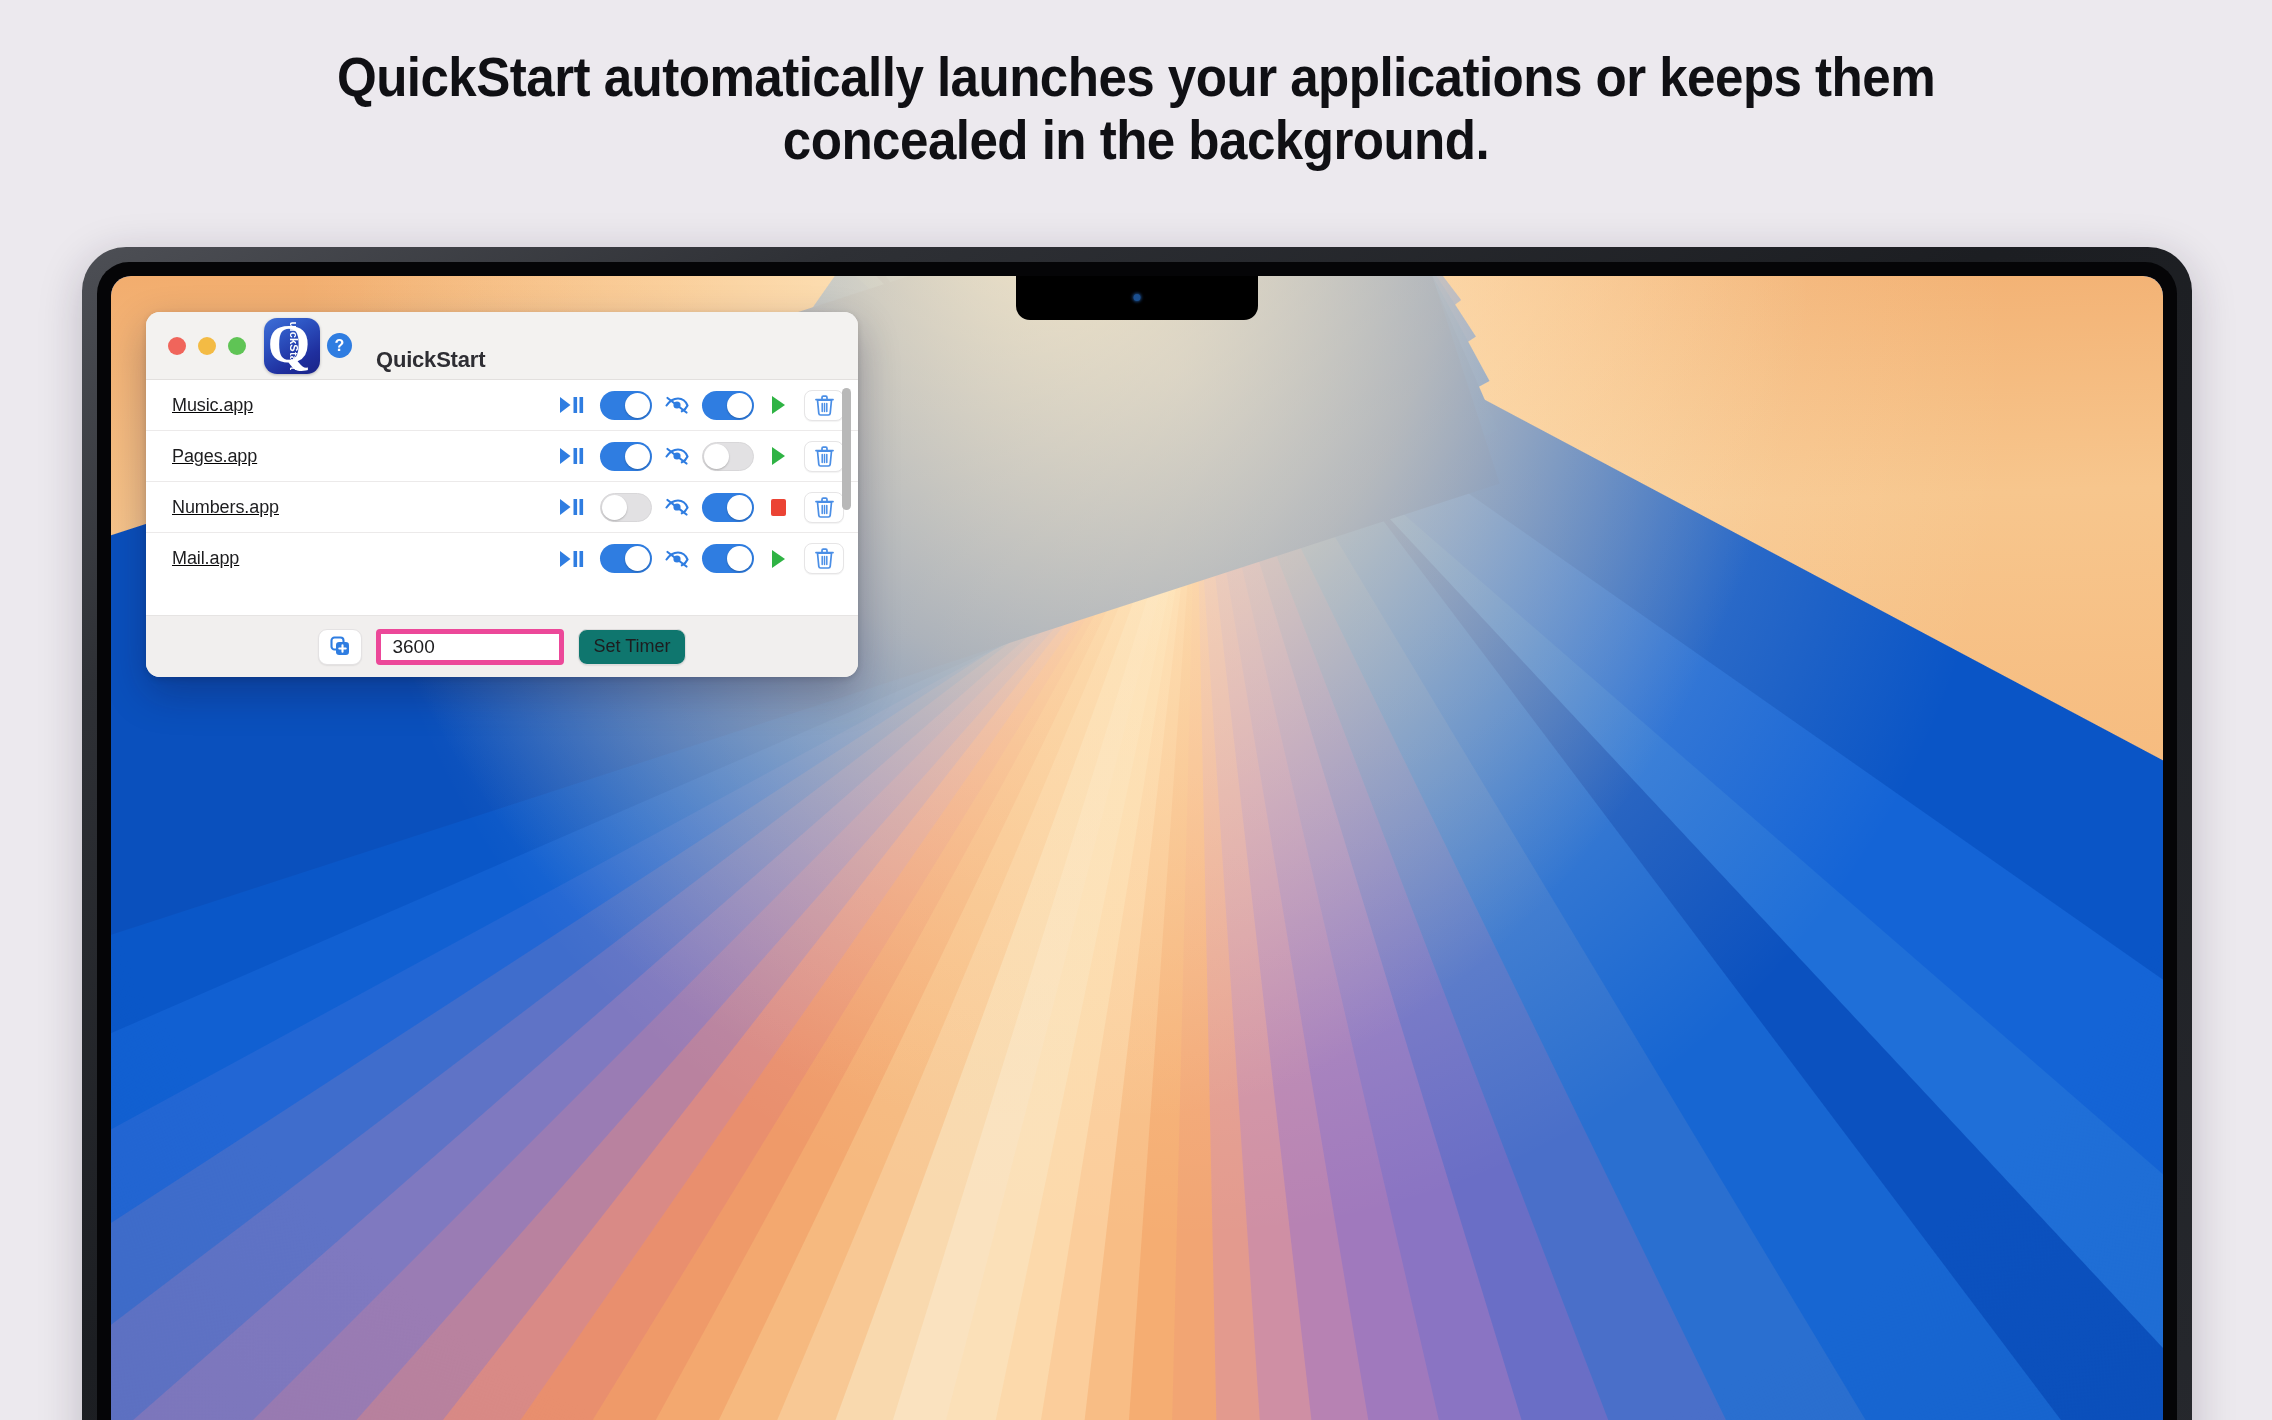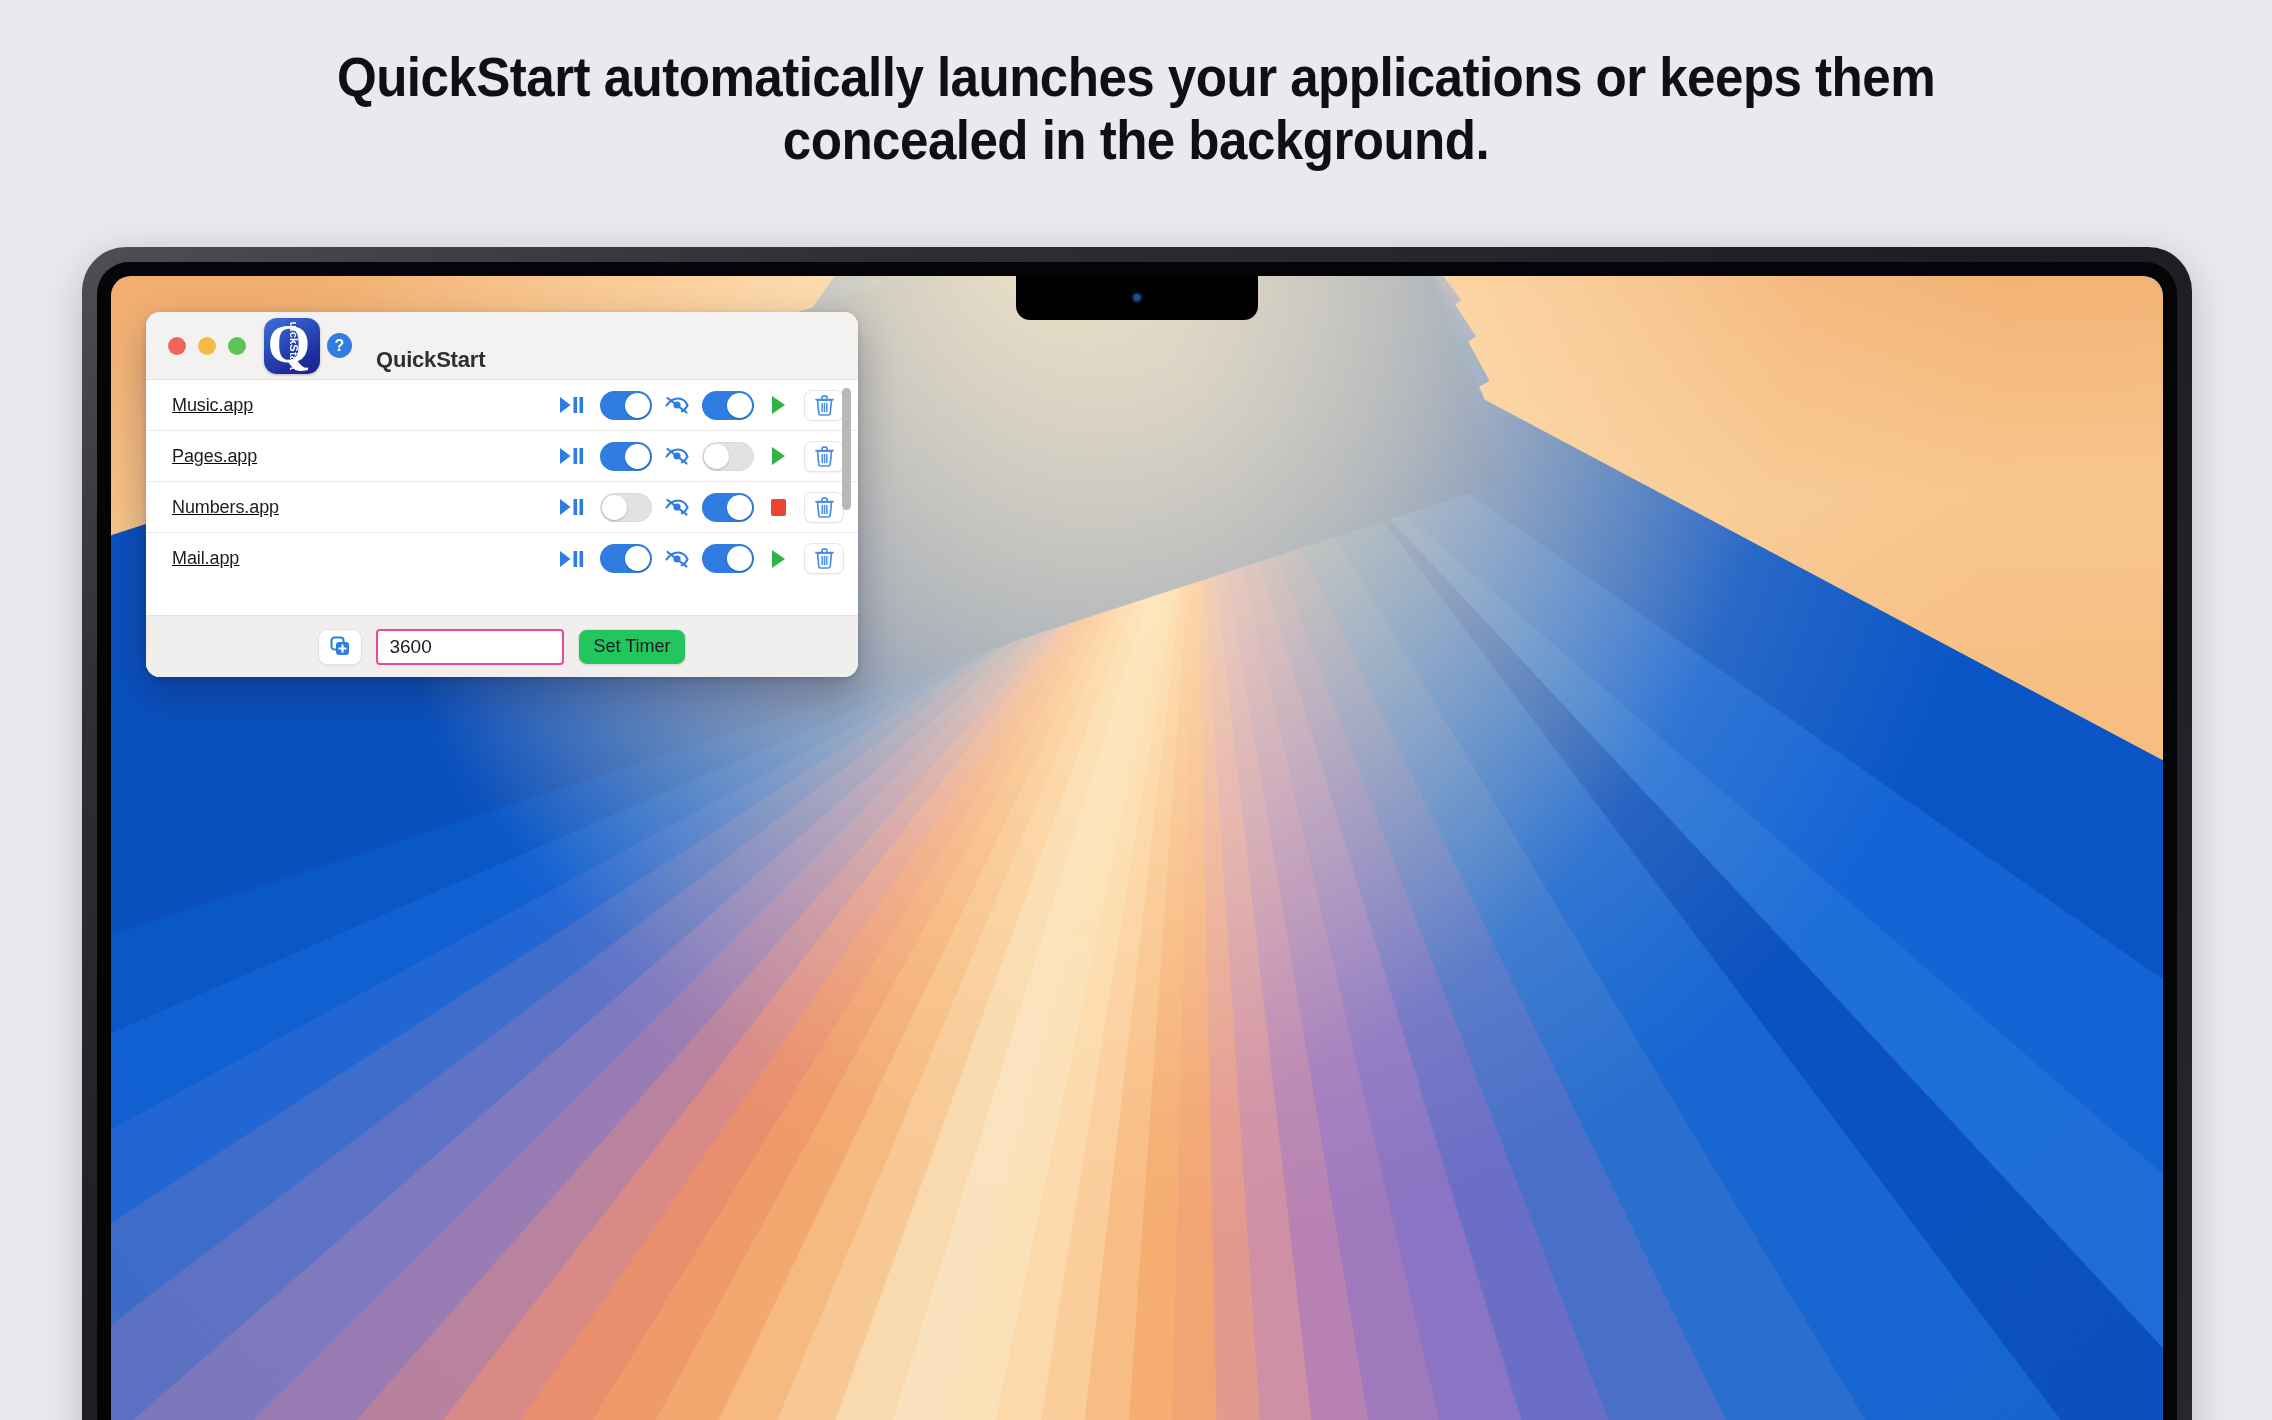--- a/index.html
+++ b/index.html
@@ -320,32 +320,32 @@
     width: 44px; height: 36px;
     background: #fff;
     border: 1px solid #e4e2e3;
     border-radius: 9px;
     display: flex; align-items:center; justify-content:center;
     box-shadow: 0 1px 1.5px rgba(0,0,0,0.07);
   }
   #timer-input {
     width: 188px; height: 36px;
     background: #fff;
-    border: 2px solid #ec4899;
+    border: 5px solid #ec4899;
     border-radius: 4px;
     display: flex;
     align-items: center;
     padding-left: 11px;
     font-size: 19px;
     color: #1d1d1f;
   }
   #set-timer-btn {
     height: 36px;
     padding: 0 14px;
-    background: #22c55e;
+    background: #0f766e;
     border: 1px solid #dedcdc;
     border-radius: 9px;
     display: flex; align-items:center; justify-content:center;
     font-size: 18px;
     color: #1d1d1f;
     box-shadow: 0 1px 1.5px rgba(0,0,0,0.08);
   }
 </style>
 </head>
 <body>

